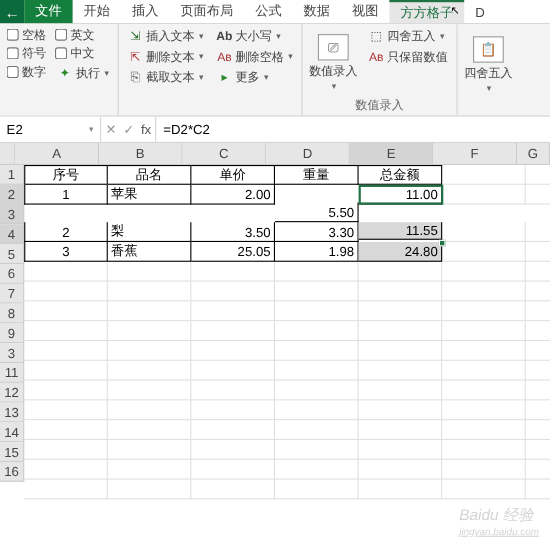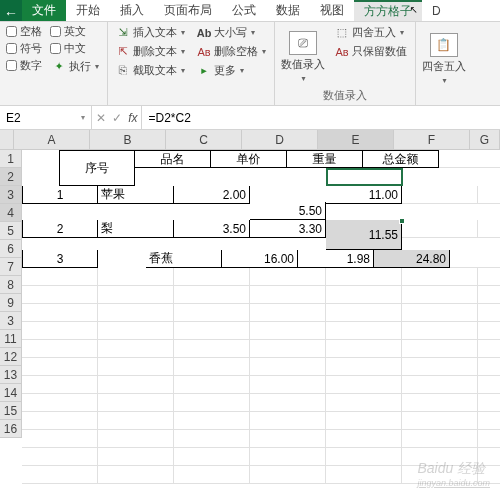--- a/index.html
+++ b/index.html
@@ -23,21 +23,21 @@
 .rbtn { display: flex; align-items: center; gap: 3px; white-space: nowrap; cursor: pointer; padding: 1px 2px; }
 .ico { width: 14px; height: 14px; display: inline-flex; align-items: center; justify-content: center; font-size: 11px; }
 .dd { font-size: 8px; color: #666; margin-left: 1px; }
 .bigbtn { display: flex; flex-direction: column; align-items: center; justify-content: center; width: 44px; cursor: pointer; gap: 2px; padding-top: 4px; }
 .bigbtn .bicon { width: 28px; height: 24px; border: 1px solid #999; background: #fff; display: flex; align-items: center; justify-content: center; font-size: 12px; }
 
 .fbar { height: 24px; display: flex; align-items: stretch; border-bottom: 1px solid #d4d4d4; font-size: 12px; }
 .namebox { width: 92px; border-right: 1px solid #d4d4d4; padding: 0 6px; display: flex; align-items: center; background: #fff; }
 .namebox .ddn { font-size: 8px; color: #888; margin-left: auto; }
 .fxbtns { display: flex; align-items: center; border-right: 1px solid #d4d4d4; padding: 0 4px; gap: 6px; color: #999; }
-.fxbtns .fx { font-style: italic; color: #555; }
+.fxbtns .fx { color: #555; }
 .formula { flex: 1; padding: 0 6px; display: flex; align-items: center; }
 .corner { width: 22px; height: 20px; background: #e6e6e6; border-right: 1px solid #ccc; border-bottom: 1px solid #ccc; }
 .colheads { display: flex; }
 .colhead { height: 20px; background: #e6e6e6; border-right: 1px solid #ccc; border-bottom: 1px solid #ccc; display: flex; align-items: center; justify-content: center; font-size: 12px; color: #444; }
 .colhead.sel { background: #d4d4d4; }
 .rowheads { display: flex; flex-direction: column; }
 .rowhead { width: 22px; background: #e6e6e6; border-right: 1px solid #ccc; border-bottom: 1px solid #ccc; display: flex; align-items: center; justify-content: center; font-size: 12px; color: #444; }
 .rowhead.sel { background: #d4d4d4; }
 .cells { position: relative; }
 .row { display: flex; }
@@ -223,21 +223,21 @@
         <div class="rowhead" style="height: 18px;">12</div>
         <div class="rowhead" style="height: 18px;">13</div>
         <div class="rowhead" style="height: 18px;">14</div>
         <div class="rowhead" style="height: 18px;">15</div>
         <div class="rowhead" style="height: 18px;">16</div>
       </div>
     <div class="cells" id="cells">
       <div class="active-outline" style="left:304px;top:18px;width:77px;height:18px"></div>
       <div class="fill-handle" style="left:377px;top:68px"></div>
     <div class="row">
-          <div class="cell b bt bl c" style="width: 76px; height: 36px; margin-left: 37px;">序号</div>
+          <div class="cell b bt bl c" style="width: 76px; height: 18px;">序号</div>
           <div class="cell b bt c" style="width: 76px; height: 18px;">品名</div>
           <div class="cell b bt c" style="width: 76px; height: 18px;">单价</div>
           <div class="cell b bt c" style="width: 76px; height: 18px;">重量</div>
           <div class="cell b bt c" style="width: 76px; height: 18px;">总金额</div>
           <div class="cell" style="width: 76px; height: 18px;"></div>
           <div class="cell" style="width: 30px; height: 18px;"></div>
         </div>
         <div class="row">
           <div class="cell b bl c" style="width: 76px; height: 18px;">1</div>
           <div class="cell b" style="width: 76px; height: 18px;">苹果</div>
@@ -245,28 +245,28 @@
           <div class="cell b r" style="width: 76px; height: 18px; margin-top: 16px;">5.50</div>
           <div class="cell b r" style="width: 76px; height: 18px;">11.00</div>
           <div class="cell" style="width: 76px; height: 18px;"></div>
           <div class="cell" style="width: 30px; height: 18px;"></div>
         </div>
         <div class="row">
           <div class="cell b bl c" style="width: 76px; height: 18px;">2</div>
           <div class="cell b" style="width: 76px; height: 18px;">梨</div>
           <div class="cell b r" style="width: 76px; height: 18px;">3.50</div>
           <div class="cell b r" style="width: 76px; height: 18px;">3.30</div>
-          <div class="cell b selrange r" style="width: 76px; height: 30px;">11.55</div>
+          <div class="cell b selrange r" style="width: 76px; height: 16px;">11.55</div>
           <div class="cell" style="width: 76px; height: 18px;"></div>
           <div class="cell" style="width: 30px; height: 18px;"></div>
         </div>
         <div class="row">
           <div class="cell b bl c" style="width: 76px; height: 18px;">3</div>
-          <div class="cell b" style="width: 76px; height: 18px; margin-left: 48px;">香蕉</div>
-          <div class="cell b r" style="width: 76px; height: 18px;">16.00</div>
+          <div class="cell b" style="width: 76px; height: 18px;">香蕉</div>
+          <div class="cell b r" style="width: 76px; height: 18px;">25.05</div>
           <div class="cell b r" style="width: 76px; height: 18px;">1.98</div>
           <div class="cell b selrange r" style="width: 76px; height: 18px;">24.80</div>
           <div class="cell" style="width: 76px; height: 18px;"></div>
           <div class="cell" style="width: 30px; height: 18px;"></div>
         </div>
         <div class="row">
           <div class="cell" style="width: 76px; height: 18px;"></div>
           <div class="cell" style="width: 76px; height: 18px;"></div>
           <div class="cell" style="width: 76px; height: 18px;"></div>
           <div class="cell" style="width: 76px; height: 18px;"></div>

